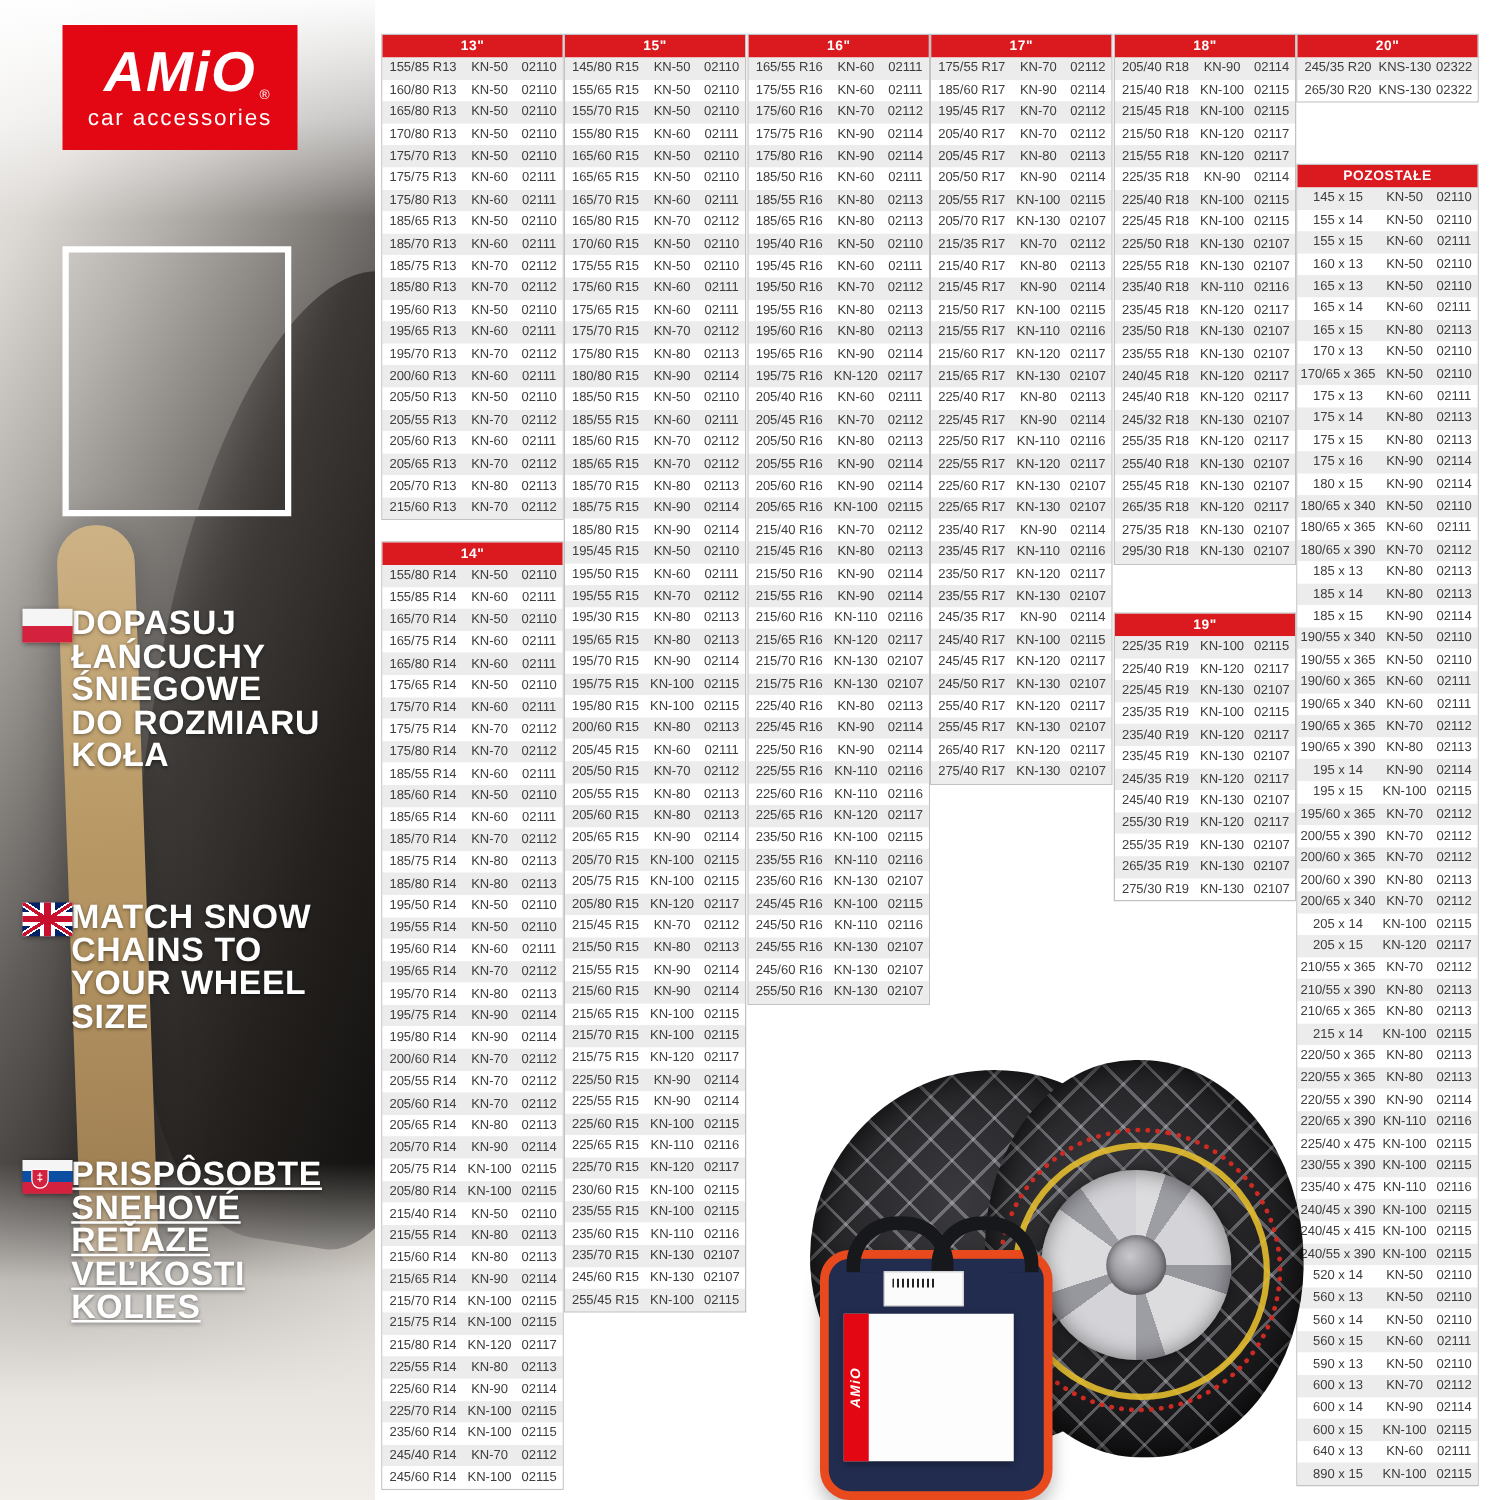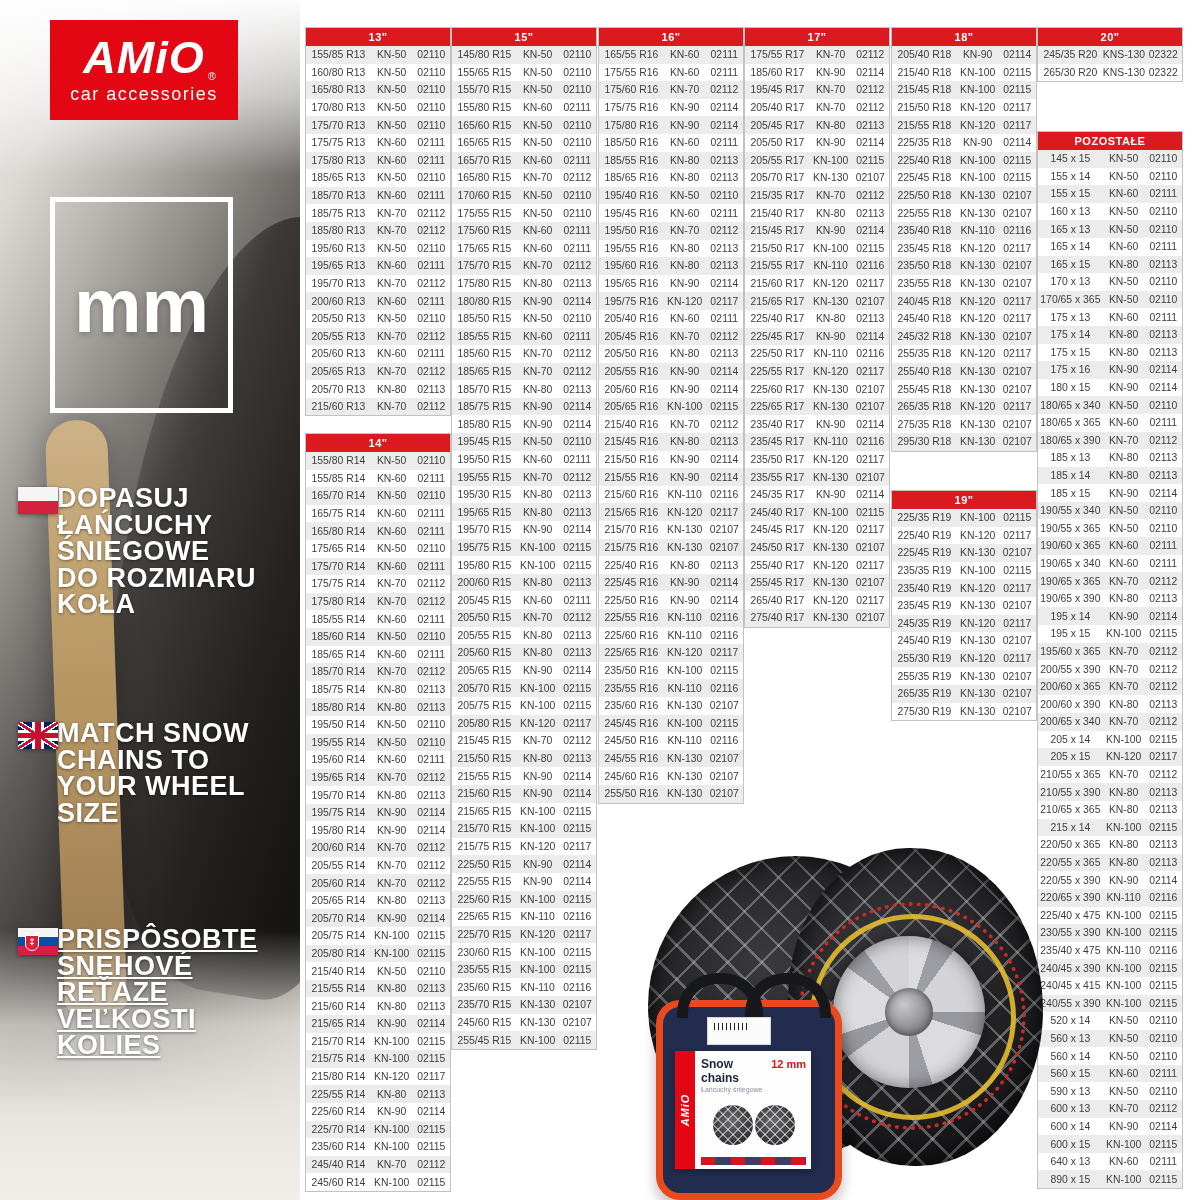--- a/index.html
+++ b/index.html
@@ -114,21 +114,20 @@
     <div class="bg-plank"></div>
     <div class="bg-snow"></div>
     <div class="bg-topwhite"></div>
 
     <div id="logo">
       <div class="amio"><span>AMiO</span><span class="reg">®</span></div>
       <div class="tagline">car accessories</div>
     </div>
 
     <div id="size-badge">
-      <div class="unit">mm</div>
     </div>
 
     <div class="lang-block" id="lang-pl">
       <div class="flag flag-pl"></div>
       <div class="lang-lines">
           <div class="lang-line">DOPASUJ</div>
           <div class="lang-line">ŁAŃCUCHY</div>
           <div class="lang-line">ŚNIEGOWE</div>
           <div class="lang-line">DO ROZMIARU</div>
           <div class="lang-line">KOŁA</div>
@@ -1675,29 +1674,17 @@
     <div id="bag">
       <div class="handle h1"></div>
       <div class="handle h2"></div>
       <div id="barcode">
           <div class="lines"></div>
         </div>
       <div id="bag-label">
         <div id="bag-stripe">
             <span>AMiO</span>
           </div>
-        <div id="bag-copy">
-          <div id="bag-title-row">
-            <span id="bag-title">Snow chains</span>
-            <span id="bag-size">12 mm</span>
-          </div>
-          <div id="bag-sub">Łańcuchy śniegowe</div>
-          <div id="bag-tires">
-            <div class="mini-tire"></div>
-            <div class="mini-tire"></div>
-          </div>
-          <div id="bag-foot"></div>
-        </div>
       </div>
     </div>
   </div>
 
 </div>
 
 </body></html>

